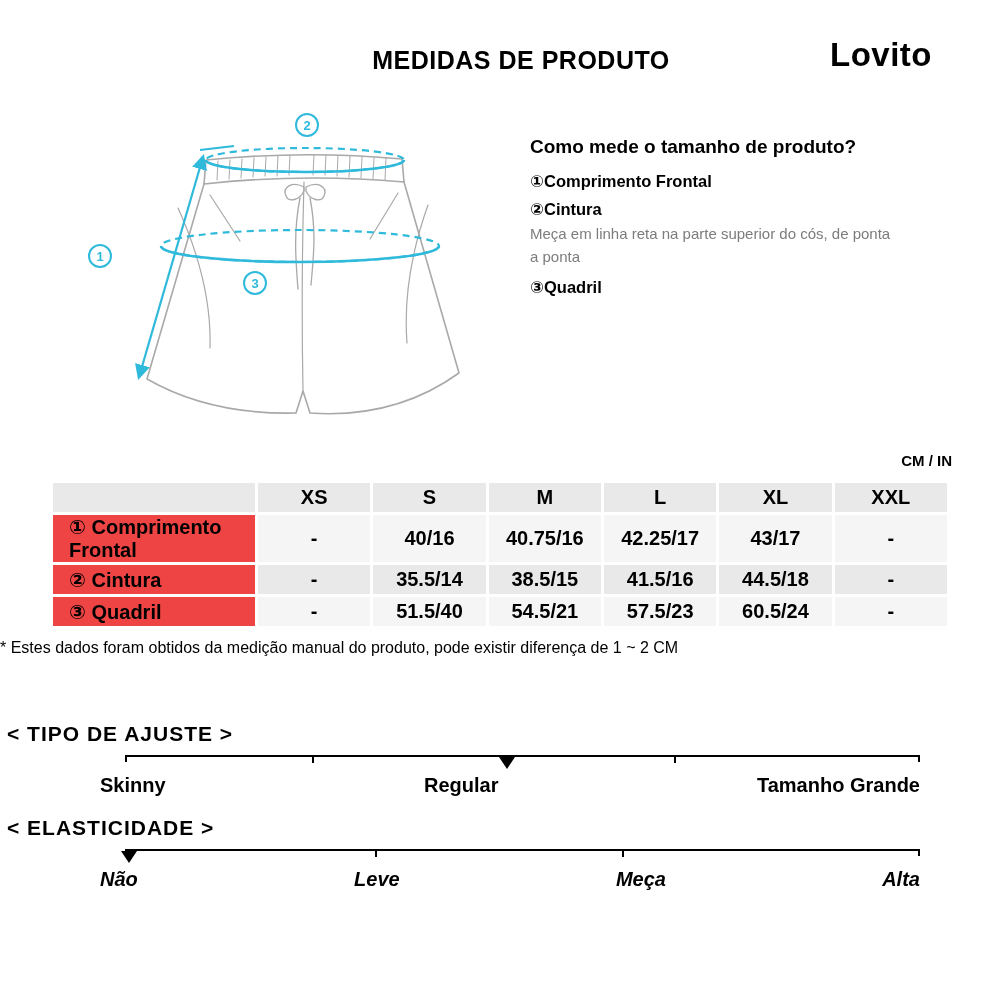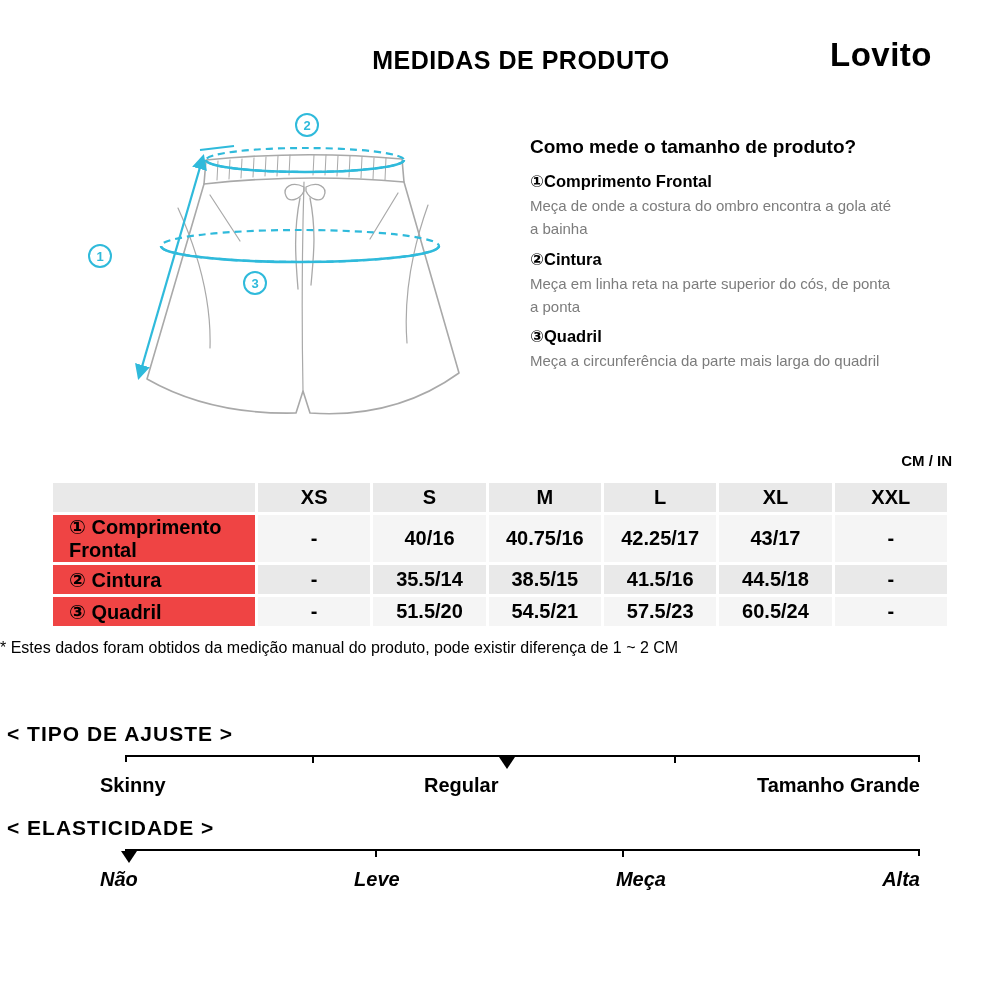--- a/index.html
+++ b/index.html
@@ -119,29 +119,27 @@
         <text x="247" y="26.5">2</text>
         <text x="195" y="184.5">3</text>
       </g>
     </svg>
   </div>
 
   <div class="guide">
     <div class="guide-heading">Como mede o tamanho de produto?</div>
     <div class="guide-item">
       <div class="guide-label">①Comprimento Frontal</div>
-      <div class="guide-desc">Meça de onde a costura do ombro encontra a gola até a bainha</div>
     </div>
     <div class="guide-item">
       <div class="guide-label">②Cintura</div>
       <div class="guide-desc">Meça em linha reta na parte superior do cós, de ponta a ponta</div>
     </div>
     <div class="guide-item">
       <div class="guide-label">③Quadril</div>
-      <div class="guide-desc">Meça a circunferência da parte mais larga do quadril</div>
     </div>
   </div>
 
   <div class="unit-label">CM / IN</div>
 
   <table class="size-table">
     <colgroup>
       <col style="width:202px">
         <col>
         <col>
@@ -174,21 +172,21 @@
         <td class="val">-</td>
         <td class="val">35.5/14</td>
         <td class="val">38.5/15</td>
         <td class="val">41.5/16</td>
         <td class="val">44.5/18</td>
         <td class="val">-</td>
       </tr>
       <tr class="data-odd">
         <td class="row-label">③ Quadril</td>
         <td class="val">-</td>
-        <td class="val">51.5/20</td>
+        <td class="val">51.5/40</td>
         <td class="val">54.5/21</td>
         <td class="val">57.5/23</td>
         <td class="val">60.5/24</td>
         <td class="val">-</td>
       </tr>
     </tbody>
   </table>
 
   <div class="note">* Estes dados foram obtidos da medição manual do produto, pode existir diferença de 1 ~ 2 CM</div>
 

